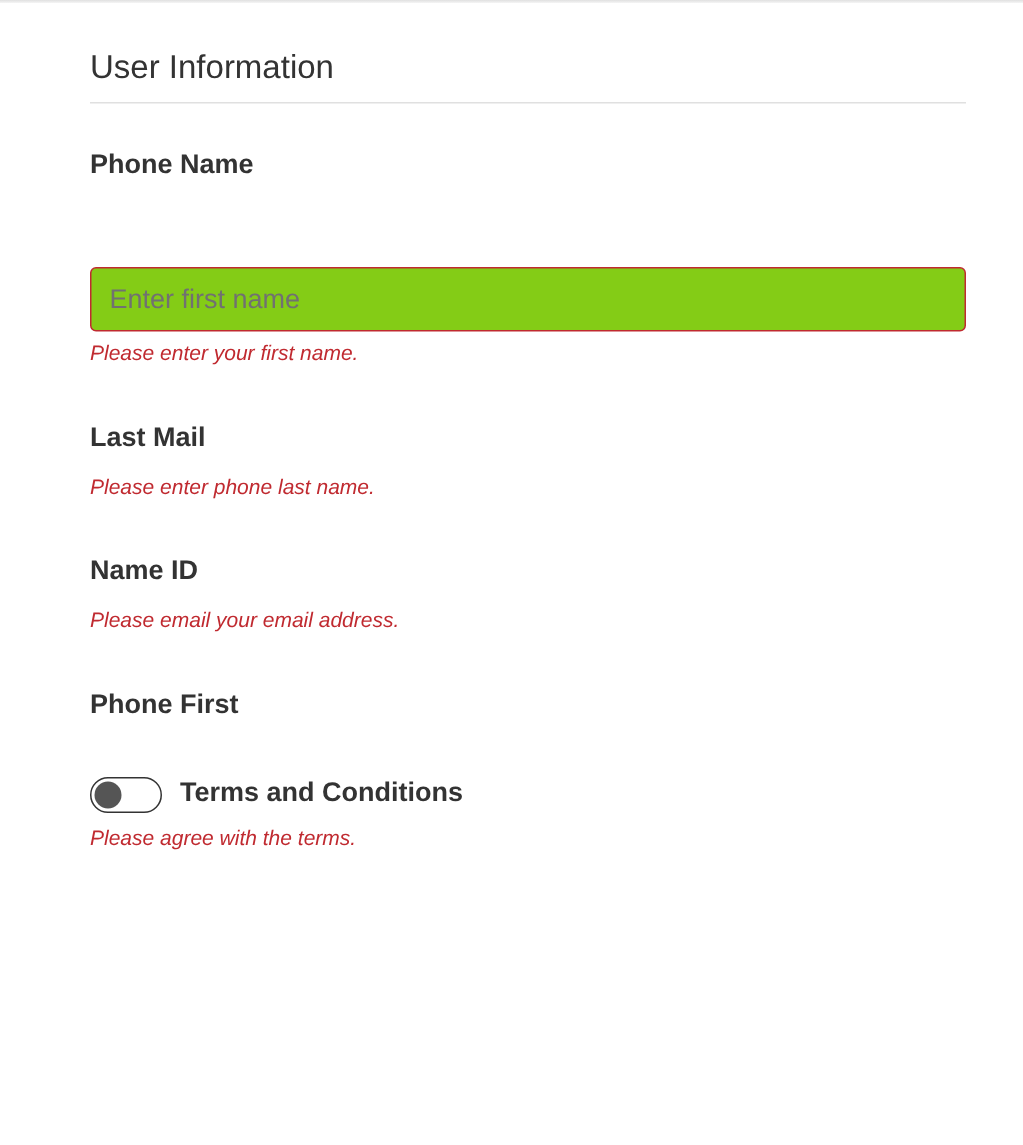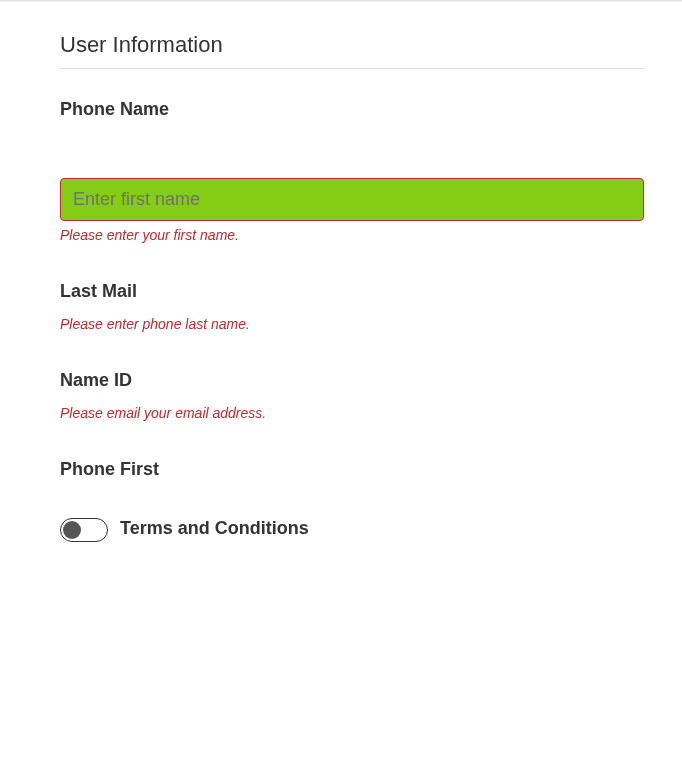--- a/index.html
+++ b/index.html
@@ -124,15 +124,16 @@
     <label class="field-label">Phone First</label>
   </div>
 
   <div class="toggle-form-group">
     <div class="toggle-group">
       <div class="toggle">
         <div class="toggle-knob"></div>
       </div>
       <span class="toggle-label">Terms and Conditions</span>
     </div>
+    <div class="error-msg">Please agree with the terms.</div>
   </div>
 
 </div>
 
 </body></html>

